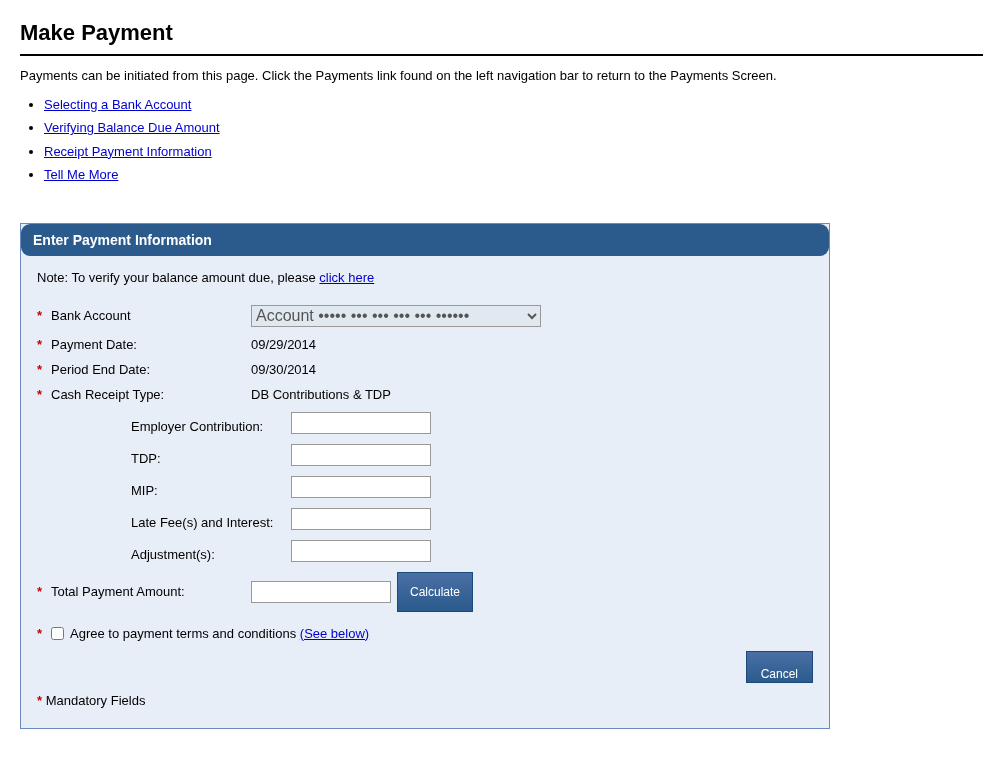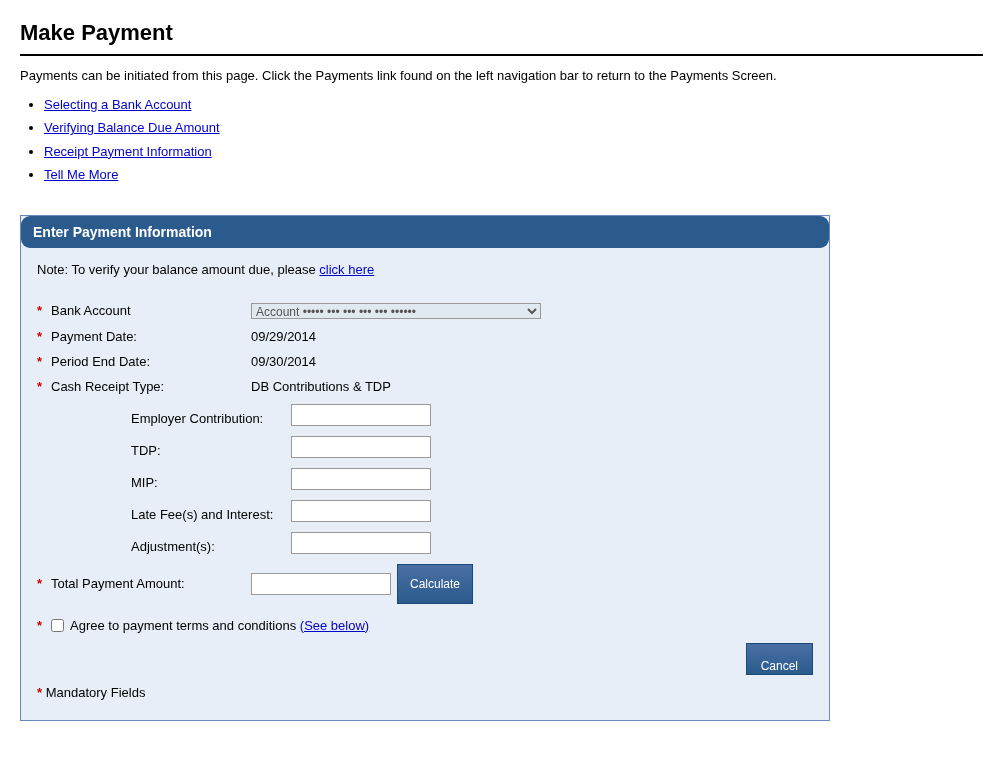--- a/index.html
+++ b/index.html
@@ -22,21 +22,21 @@
       margin-bottom: 12px;
     }
     .intro-text {
       font-size: 13px;
       margin-bottom: 10px;
       color: #000;
     }
     .link-list {
       list-style: disc;
       padding-left: 24px;
-      margin-bottom: 28px;
+      margin-bottom: 36px;
       line-height: 1.8;
     }
     .link-list a {
       color: #0000cc;
       text-decoration: underline;
       cursor: pointer;
     }
     .form-container {
       border: 1px solid #6a8abf;
       width: 810px;
@@ -48,21 +48,21 @@
       font-size: 14px;
       font-weight: bold;
       padding: 8px 12px;
       border-radius: 9px;
     }
     .form-body {
       padding: 14px 16px 20px 16px;
     }
     .note-row {
       font-size: 13px;
-      margin-bottom: 26px;
+      margin-bottom: 20px;
       color: #000;
     }
     .note-row a {
       color: #0000cc;
       text-decoration: underline;
       cursor: pointer;
     }
     .field-row {
       display: flex;
       align-items: center;
@@ -93,22 +93,22 @@
       height: 22px;
       width: 140px;
       background: #fff;
     }
     .dropdown-wrapper {
       display: flex;
       align-items: center;
     }
     select.bank-select {
       width: 290px;
-      height: 16px;
-      font-size: 12px;
+      height: 22px;
+      font-size: 16px;
       border: 1px solid #999;
       background: #e0e8f0;
       color: #555;
     }
     .calculate-btn {
       background: linear-gradient(to bottom, #4a6fa5, #2a5b8c);
       color: #fff;
       border: 1px solid #1a4a7a;
       padding: 3px 12px;
       font-size: 12px;

